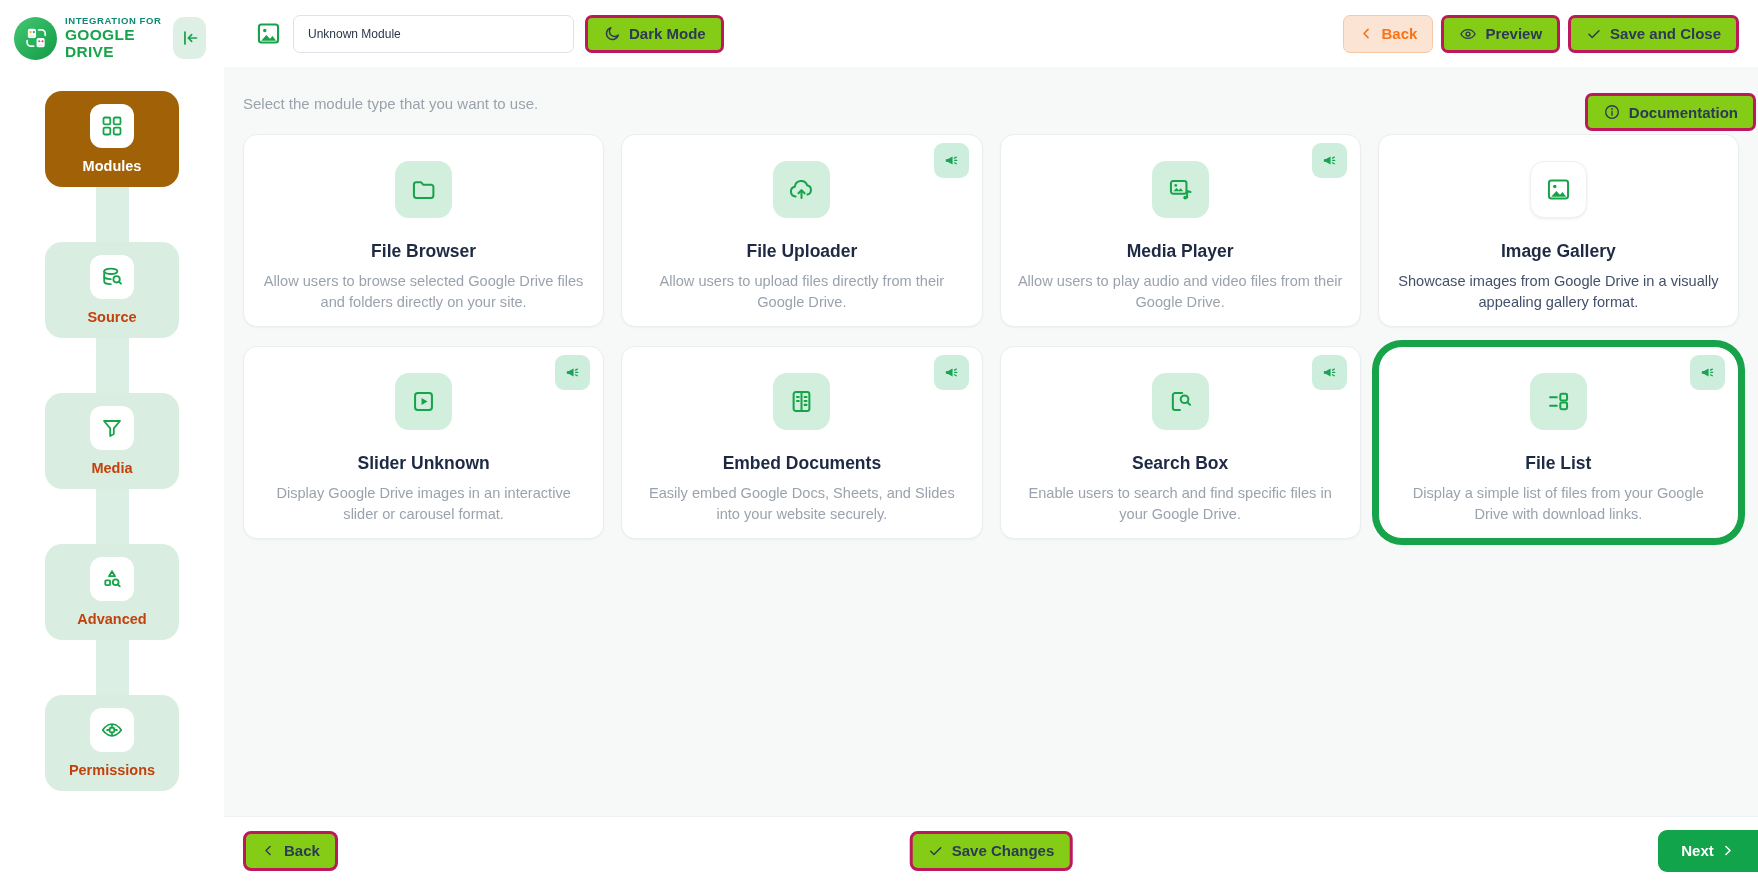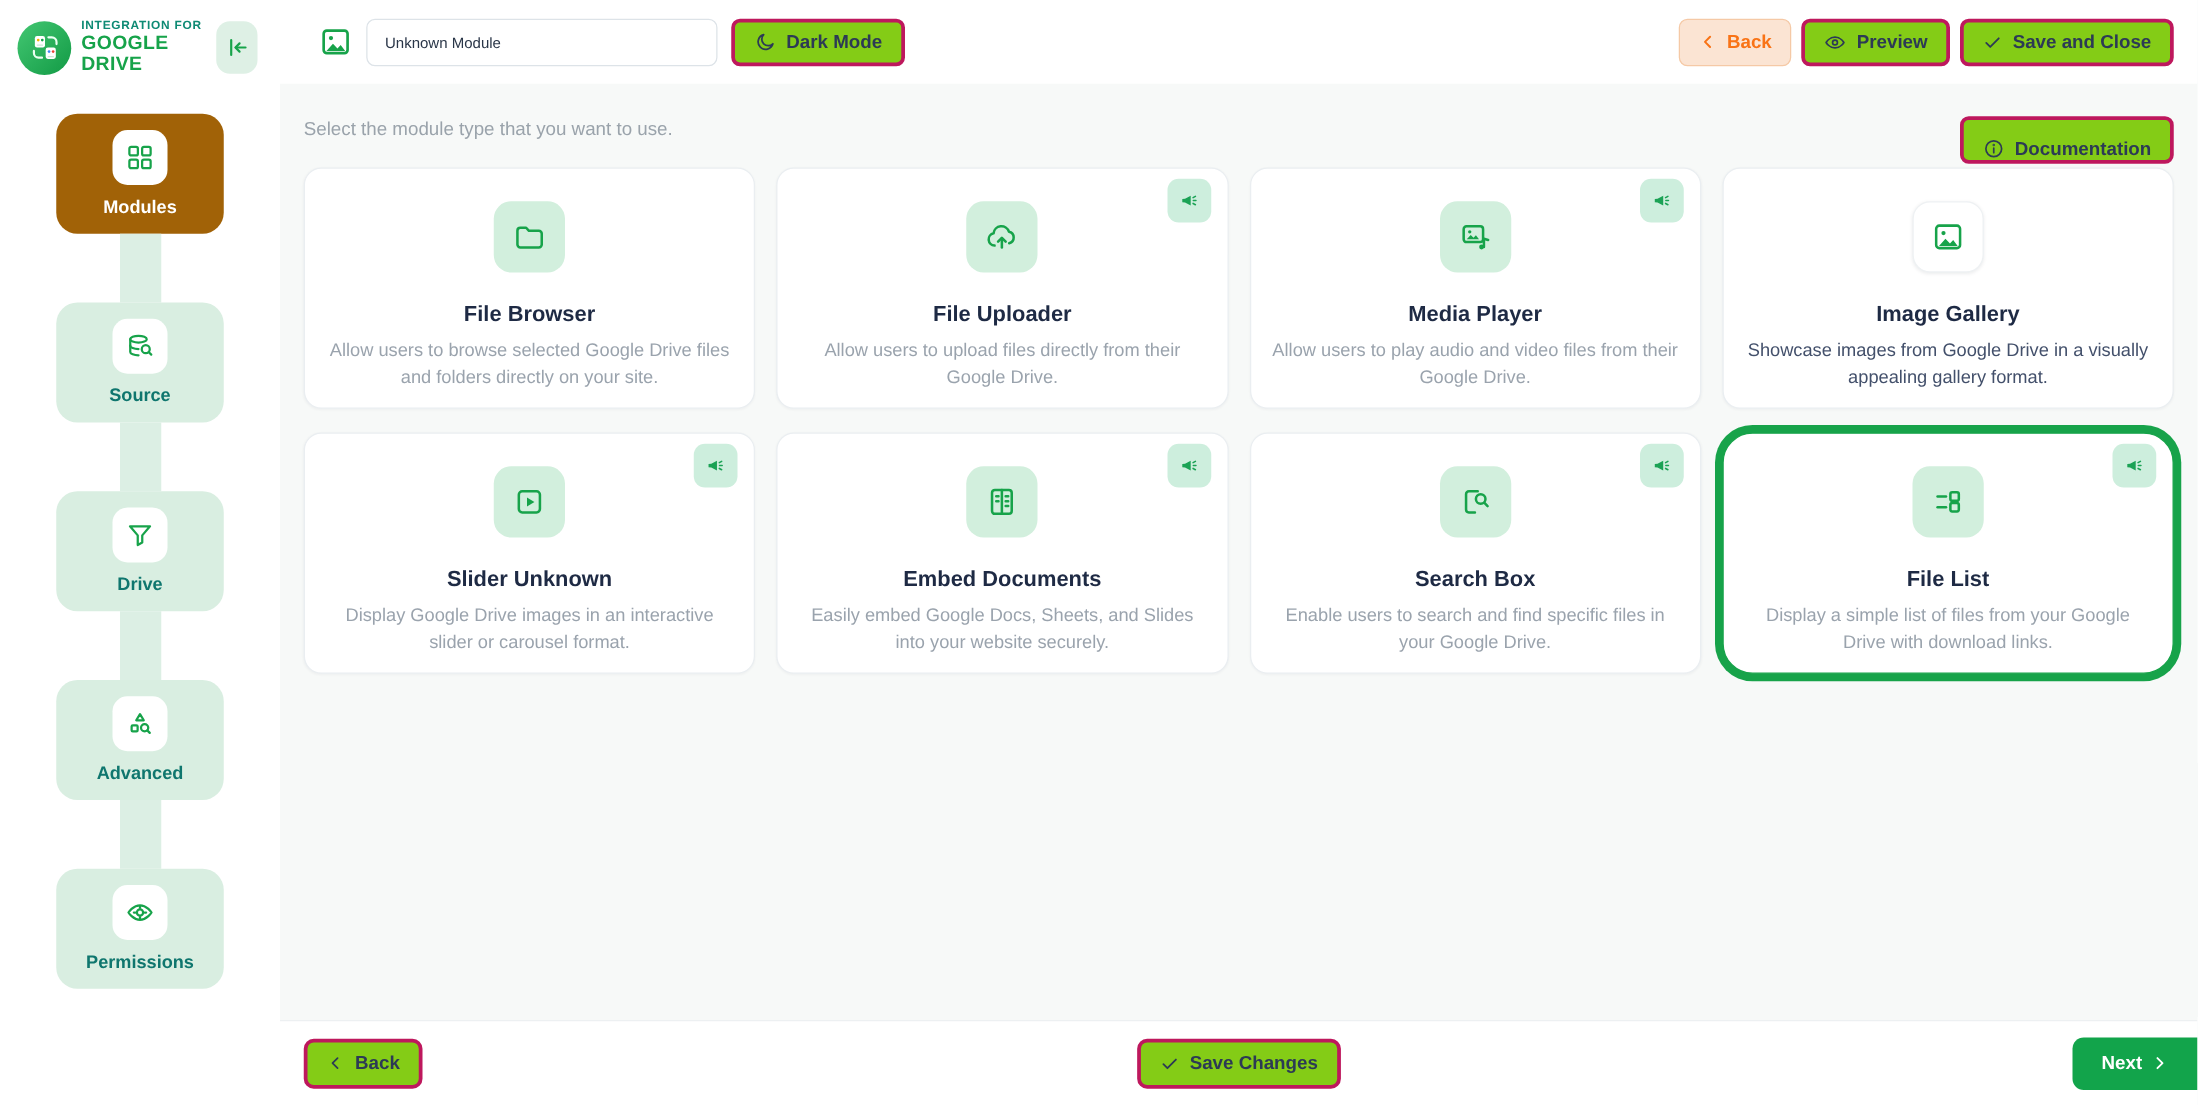--- a/index.html
+++ b/index.html
@@ -19,41 +19,41 @@
   .brand-top { font-size:9.5px; font-weight:700; letter-spacing:.6px; color:#0e8a74; }
   .brand-bottom { font-size:15.5px; font-weight:800; letter-spacing:.3px; color:#17a34a; }
   .collapse-btn { margin-left:auto; width:37px; height:42px; border-radius:11px; background:#def0e5; border:none;
     color:#17a34a; display:flex; align-items:center; justify-content:center; cursor:pointer; }
   .nav { margin-top:22px; display:flex; flex-direction:column; align-items:center; }
   .nav-item { width:134px; border-radius:17px; background:#d9eee1; display:flex; flex-direction:column;
     align-items:center; padding:13px 6px 13px; cursor:pointer; }
   .nav-item.active { background:#a16207; }
   .icon-tile { width:44px; height:44px; border-radius:12px; background:#fff; color:#17a34a;
     display:flex; align-items:center; justify-content:center; }
-  .nav-label { margin-top:10px; font-size:14.5px; font-weight:700; color:#0f766e; }
+  .nav-label { margin-top:10px; font-size:14.5px; font-weight:700; color:#c2410c; }
   .nav-item.active .nav-label { color:#fff; }
   .connector { width:33px; height:55px; background:#dcefe4; }
 
   
   .right-col { flex:1; display:flex; flex-direction:column; min-width:0; }
 
   .topbar { height:67px; background:#fff; display:flex; align-items:center; padding:0 19px 0 31px; gap:11px; }
   .topbar-img-icon { color:#17a34a; display:flex; }
   .module-input { width:281px; height:38px; border:1px solid #dde3e8; border-radius:7px; padding:0 14px;
     font-size:12px; color:#2a3648; font-family:"Liberation Sans",sans-serif; outline:none; }
   .btn { height:38px; border-radius:7px; font-size:15px; font-family:"Liberation Sans",sans-serif;
     display:inline-flex; align-items:center; gap:8px; padding:0 15px; cursor:pointer; white-space:nowrap; }
   .btn-outline { background:#84cc16; border:3px solid #be185d; color:#2c3a55; font-weight:700; }
   .btn-back-top { background:#fbe4d3; border:1px solid #f5c9a6; color:#f97316; font-weight:600; }
   .topbar-right { margin-left:auto; display:flex; gap:8px; }
 
   .content { flex:1; background:#f7f9f8; position:relative; padding:21px 19px 0; overflow:hidden; }
   .content-title { font-size:20px; font-weight:800; color:#1b2433; }
   .content-sub { margin-top:7px; font-size:15px; color:#9aa3ab; }
-  .doc-btn { position:absolute; top:26px; right:19px;align-items:flex-end; }
+  .doc-btn { position:absolute; top:26px; right:2px; }
 
   .cards { margin-top:22px; display:grid; grid-template-columns:repeat(4,1fr); column-gap:17px; row-gap:19px; }
   .card { position:relative; background:#fff; border:1px solid #eaeef1; border-radius:14px; height:193px;
     text-align:center; padding:26px 16px 0; box-shadow:0 1px 2px rgba(16,24,40,.04); cursor:pointer; }
   .card.selected { border:1px solid #17a34a; border-radius:24px; box-shadow:0 0 0 6px #17a34a; }
   .card-tile { width:57px; height:57px; border-radius:14px; background:#d2efdd; color:#17a34a;
     margin:0 auto; display:flex; align-items:center; justify-content:center; }
   .card.tile-white .card-tile { background:#fff; border:1px solid #eef1f3; box-shadow:0 1px 3px rgba(16,24,40,.08); }
   .card-title { margin-top:23px; font-size:17.5px; font-weight:800; color:#1e2a44; }
   .card-desc { margin-top:9px; font-size:14.6px; color:#9aa3ad; line-height:1.42; max-width:330px;
@@ -131,21 +131,21 @@
           </span>
           <span class="nav-label">Source</span>
         </div>
         <div class="connector"></div>
         <div class="nav-item">
           <span class="icon-tile">
             <svg width="24" height="24" viewBox="0 0 24 24" fill="none" stroke="currentColor" stroke-width="1.8" stroke-linecap="round" stroke-linejoin="round">
               <path d="M4 5h16l-6.2 7.3V18l-3.6 2v-7.7L4 5z"></path>
             </svg>
           </span>
-          <span class="nav-label">Drive</span>
+          <span class="nav-label">Media</span>
         </div>
         <div class="connector"></div>
         <div class="nav-item">
           <span class="icon-tile">
             <svg width="24" height="24" viewBox="0 0 24 24" fill="none" stroke="currentColor" stroke-width="1.8" stroke-linecap="round" stroke-linejoin="round">
               <path d="M12 4.3l3 4.9H9l3-4.9z"></path>
               <rect x="5.3" y="13.3" width="4.8" height="4.8" rx="0.9"></rect>
               <circle cx="15.7" cy="15.2" r="2.9"></circle>
               <path d="M17.8 17.3l2 2"></path>
             </svg>

